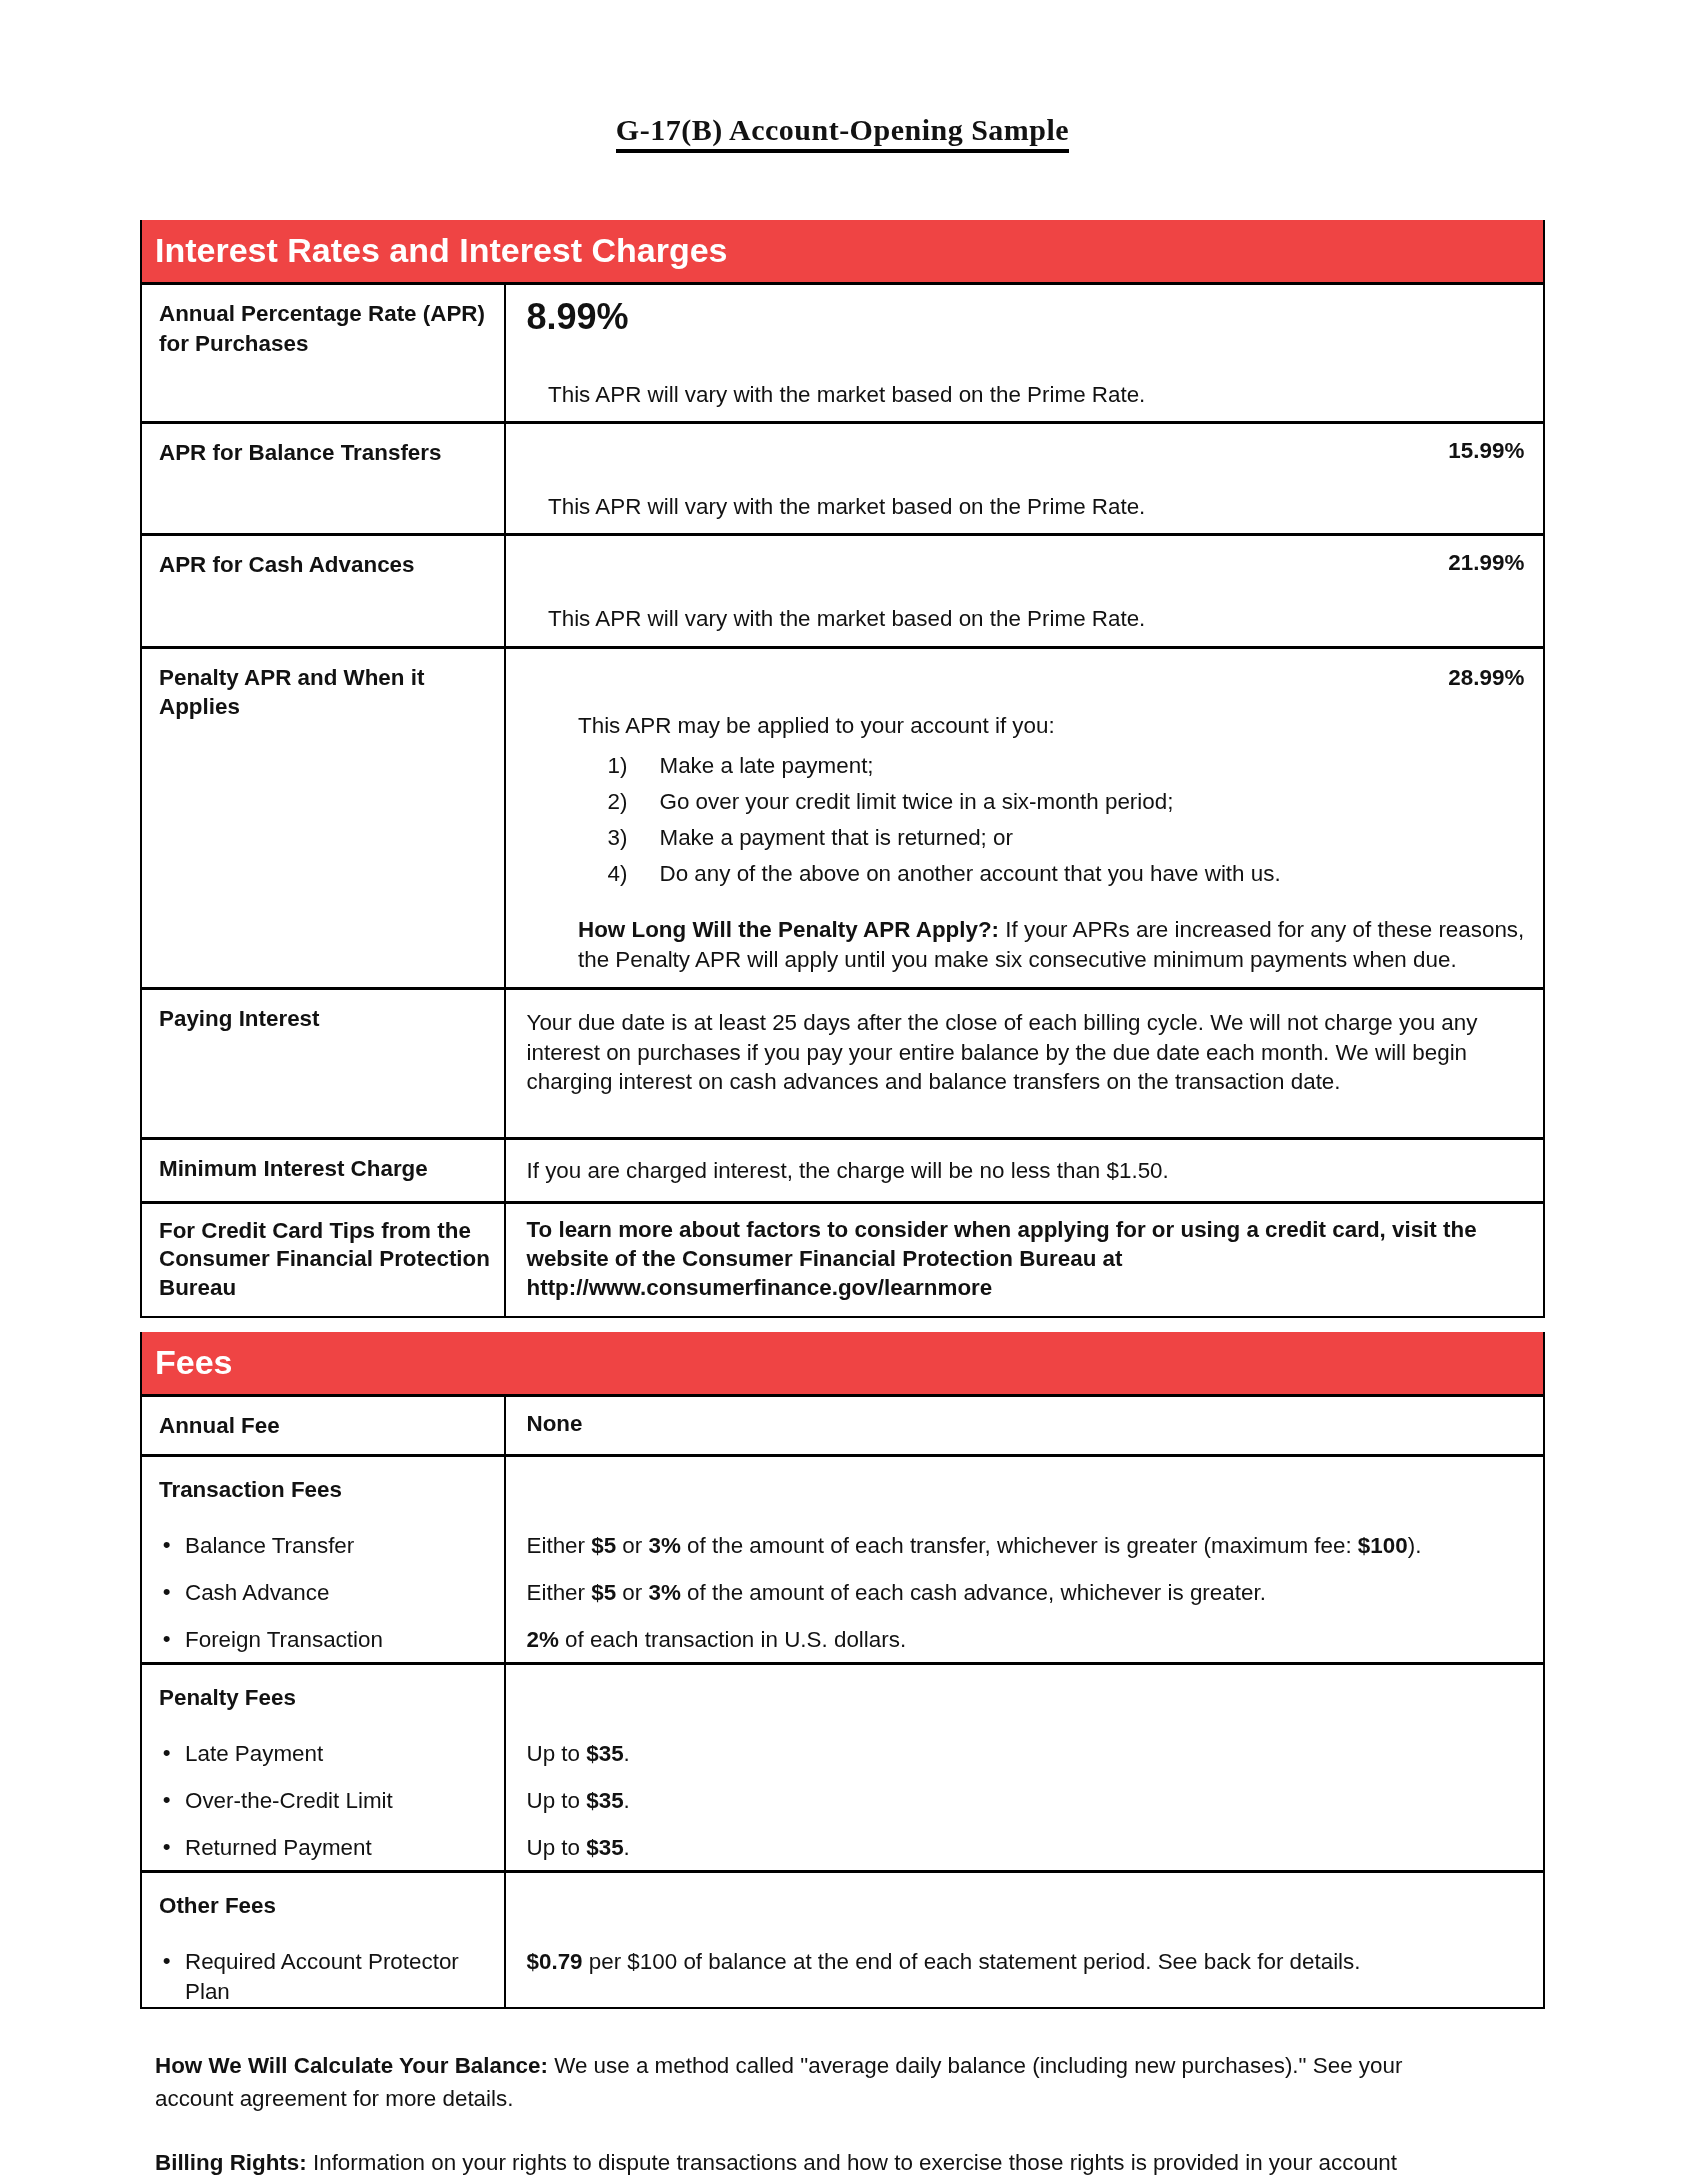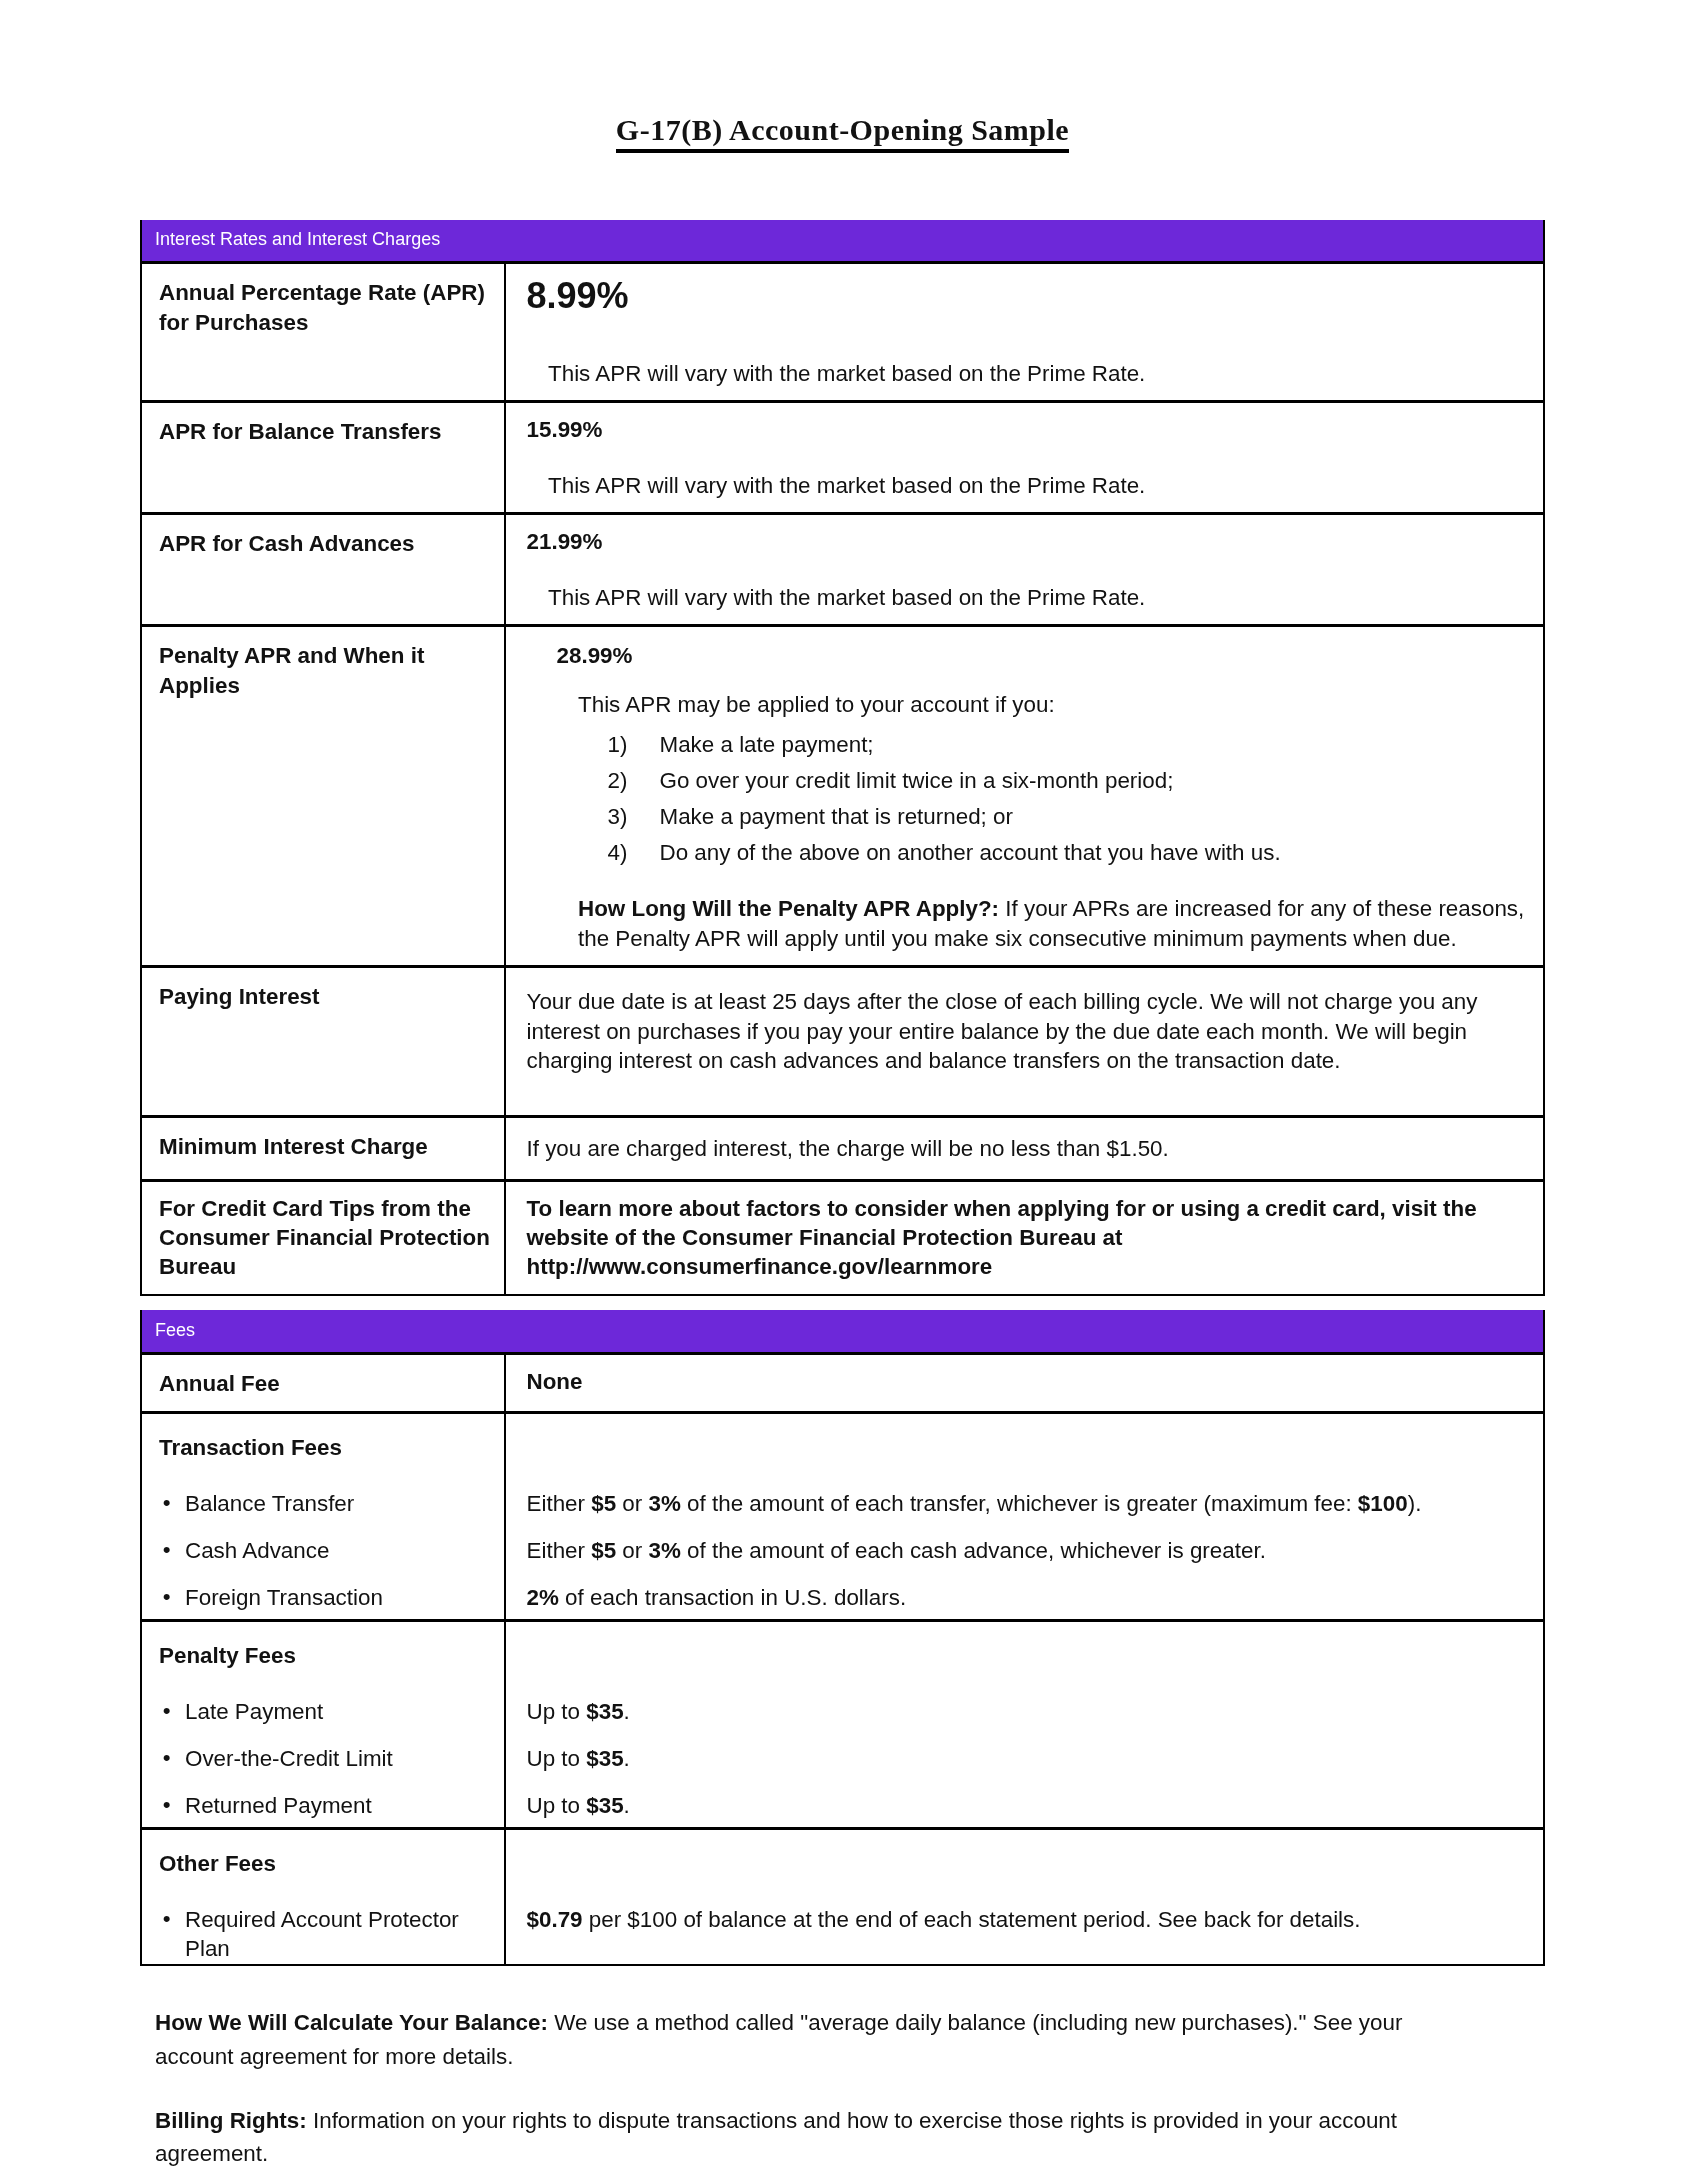--- a/index.html
+++ b/index.html
@@ -27,35 +27,35 @@
   }
   .doc-title span {
     border-bottom: 4.2px solid #000;
     padding-bottom: 2.8px;
   }
 
   
   .tbl { border: 2.8px solid #000; border-top: none; margin-top: 70px; }
   .tbl.fees { margin-top: 14px; }
   .bar {
-    background: #6d28d9; color: #fff;
-    font-weight: normal; font-size: 18px;
+    background: #ef4444; color: #fff;
+    font-weight: bold; font-size: 34px;
     padding: 8.4px 13px 9.3px 13px;
   }
   .trow { display: grid; grid-template-columns: 364px 1fr; border-top: 3.3px solid #000; }
   .trow:first-of-type { border-top: none; }
   .lcell {
     border-right: 2.3px solid #000;
     padding: 14px 13px 13px 17px;
     font-weight: bold;
   }
   .vcell { padding: 12px 18.7px 12px 20.5px; }
 
   .rate-big { font-size: 36px; font-weight: bold; line-height: 1.1; }
-  .rate { font-weight: bold; }
+  .rate { font-weight: bold; text-align: right; }
   .note { margin-top: 26px; margin-left: 21.5px; }
   .note-tall { margin-top: 43px; }
 
   .r-purchases .vcell { min-height: 121px; border-radius: 7px; }
   .r-bt .vcell { min-height: 105px; }
   .r-ca .vcell { min-height: 107px; }
   .r-penalty .vcell { min-height: 334px; padding-top: 14px; margin-left: 30px; }
   .r-paying .vcell { min-height: 147px; padding-top: 18.7px; }
   .r-minimum .vcell { min-height: 61px; padding-top: 16px; }
   .r-minimum .lcell { }

